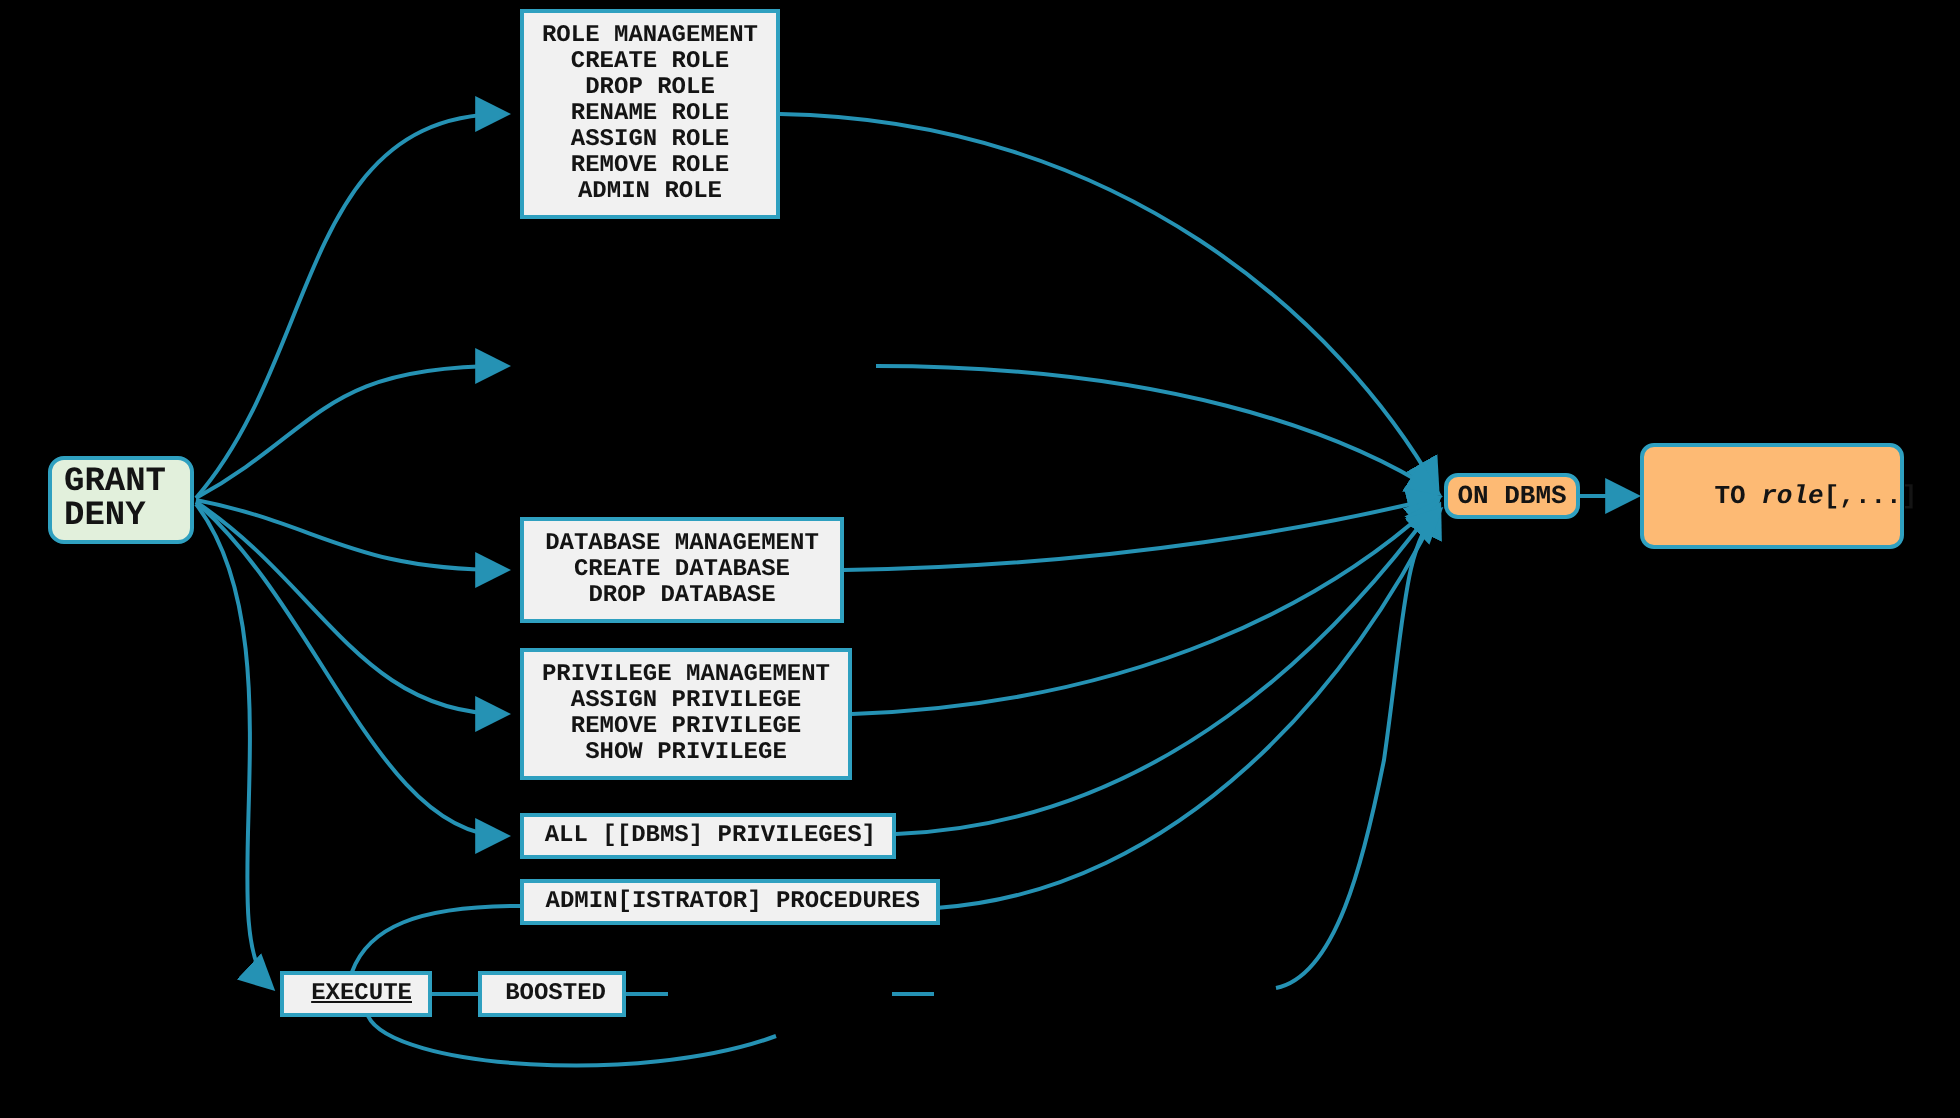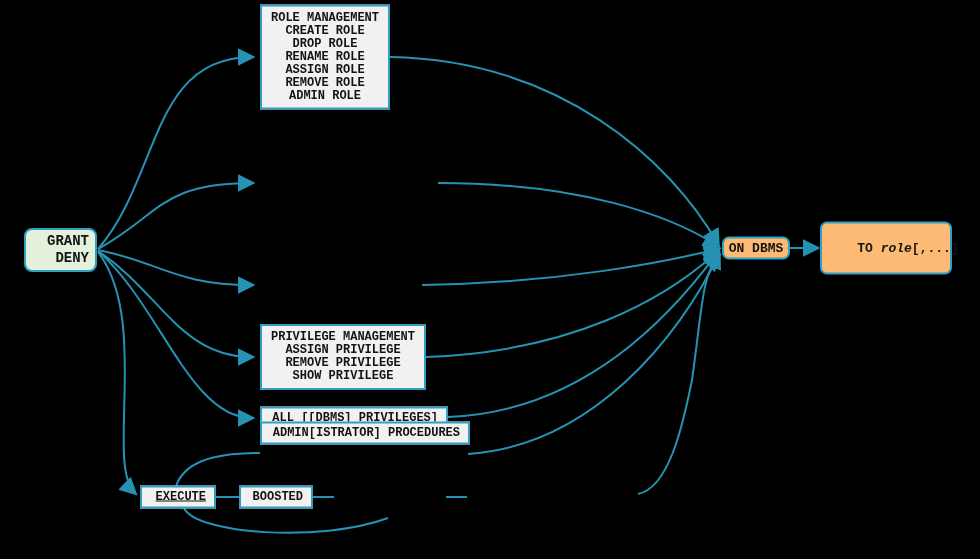--- a/index.html
+++ b/index.html
@@ -23,24 +23,24 @@
     line-height:13px;
     white-space:pre;
     z-index:2;
   }
   .multi{padding:5px 8px;text-align:center;}
   .single{padding:3px 8px;text-align:right;}
   .tall{padding:9px 8px;text-align:center;}
   .start{
     background:#e2f0dc;
     border-radius:8px;
-    font-size:14px;
+    font-size:17px;
     line-height:17px;
     padding:3px 6px;
-    text-align:right;
+    text-align:left;
   }
   .terminal{
     background:#fdba74;
     border-radius:7px;
     font-size:13px;
     line-height:15px;
     padding:2px 4px;
     text-align:center;
   }
   .var{font-style:italic;}
@@ -82,26 +82,27 @@
       <path d="M 176 486 C 184 464, 208 453, 260 453"></path>
       <path d="M 184 508 C 196 534, 320 543, 388 518"></path>
     </g>
   </svg>
 
   <div class="node start" style="left:24px;top:250px;width:73px;"><div>GRANT</div><div>DENY</div></div>
 
   <div class="node multi" style="left:260px;top:57px;width:130px;"><div>ROLE MANAGEMENT</div><div>CREATE ROLE</div><div>DROP ROLE</div><div>RENAME ROLE</div><div>ASSIGN ROLE</div><div>REMOVE ROLE</div><div>ADMIN ROLE</div></div>
 
 
+  <div class="node multi" style="left:260px;top:285px;width:162px;"><div>DATABASE MANAGEMENT</div><div>CREATE DATABASE</div><div>DROP DATABASE</div></div>
 
   <div class="node multi" style="left:260px;top:357px;width:166px;"><div>PRIVILEGE MANAGEMENT</div><div>ASSIGN PRIVILEGE</div><div>REMOVE PRIVILEGE</div><div>SHOW PRIVILEGE</div></div>
 
   <div class="node single" style="left:260px;top:418px;width:188px;">ALL [[DBMS] PRIVILEGES]</div>
 
-  <div class="node single" style="left:260px;top:433px;width:210px;">ADMIN[ISTRATOR] PROCEDURES</div>
+  <div class="node single" style="left:260px;top:451px;width:210px;">ADMIN[ISTRATOR] PROCEDURES</div>
 
   <div class="node single" style="left:140px;top:497px;width:76px;text-decoration:underline;">EXECUTE</div>
 
   <div class="node single" style="left:239px;top:497px;width:74px;">BOOSTED</div>
 
 
 
   <div class="node terminal" style="left:722px;top:248px;width:68px;">ON DBMS</div>
 
   <div class="node terminal" style="left:820px;top:248px;width:132px;">

